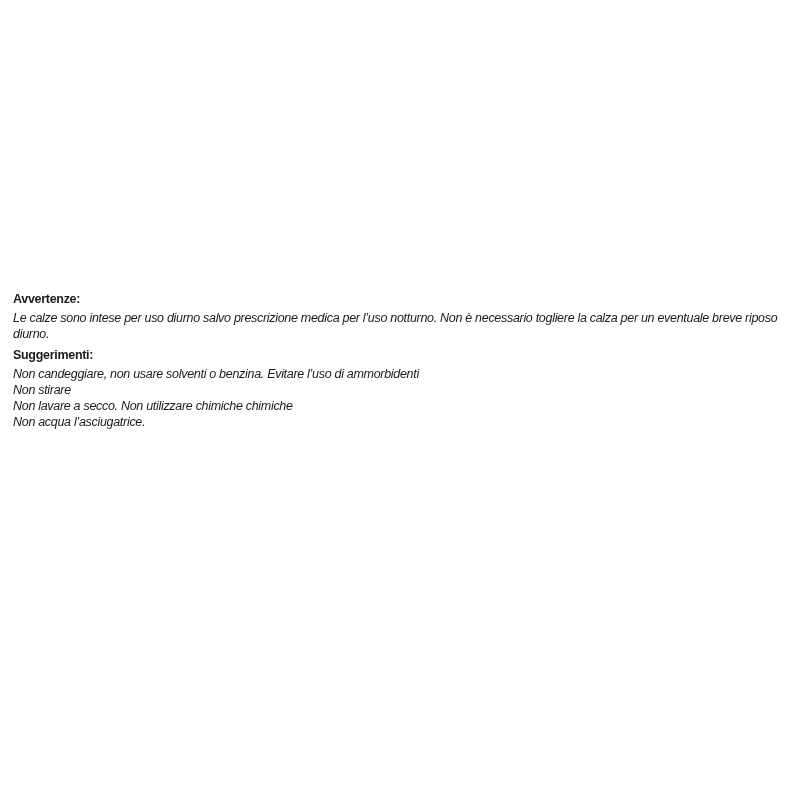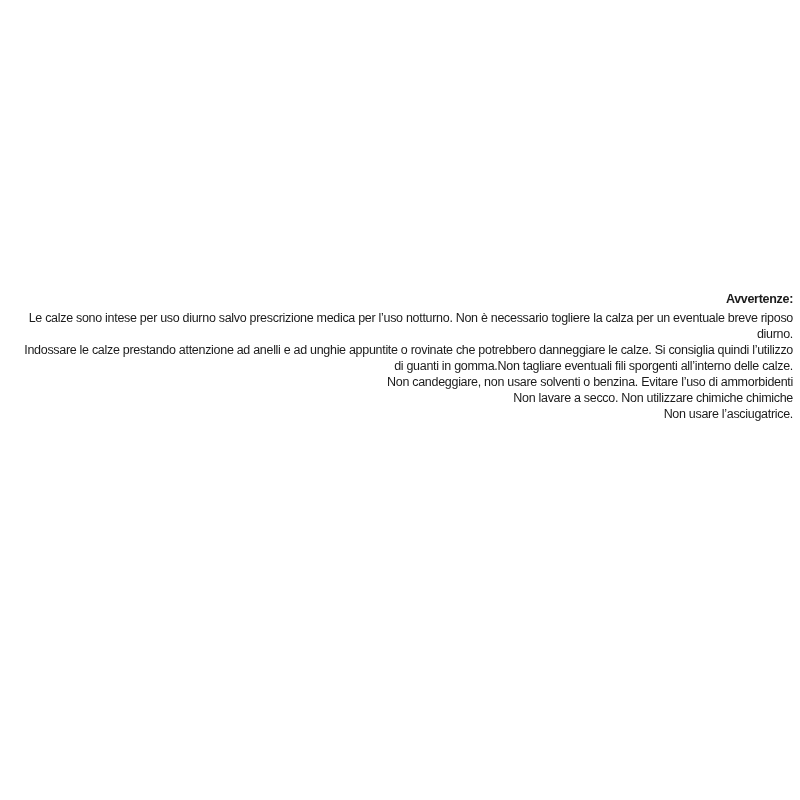--- a/index.html
+++ b/index.html
@@ -21,51 +21,53 @@
     }
     .content {
       position: absolute;
       top: 291px;
       left: 13px;
       width: 780px;
       color: #1b1b1b;
       font-size: 12.5px;
       line-height: 16px;
       letter-spacing: -0.3px;
-      text-align: right;
+      text-align: left;
     }
     .section-heading {
       font-weight: 700;
       font-size: 12.5px;
       line-height: 16px;
       margin: 5px 0 3px 0;
     }
     .section:first-child .section-heading {
       margin-top: 0;
     }
     .paragraph {
       margin: 0;
       font-weight: 400;
+      font-style: italic;
     }
   </style>
 </head>
 <body>
 
 <div class="page">
   <div class="content">
 
     <div class="section">
       <div class="section-heading">Avvertenze:</div>
       <p class="paragraph">Le calze sono intese per uso diurno salvo prescrizione medica per l’uso notturno. Non è necessario togliere la calza per un eventuale breve riposo diurno.</p>
     </div>
 
     <div class="section">
-      <p class="paragraph">Indossare le calze prestando attenzione ad anelli e ad unghie appuntite o rovinate che potrebbero danneggiare le calze. Si consiglia quindi l’utilizzo di guanti in gomma.Non tagliare eventuali fili sporgenti all’interno delle calze.</p>
+      <div class="section-heading">Suggerimenti:</div>
     </div>
 
     <div class="section">
       <p class="paragraph">Non candeggiare, non usare solventi o benzina. Evitare l’uso di ammorbidenti</p>
+      <p class="paragraph">Non stirare</p>
       <p class="paragraph">Non lavare a secco. Non utilizzare chimiche chimiche</p>
-      <p class="paragraph">Non usare l’asciugatrice.</p>
+      <p class="paragraph">Non acqua l’asciugatrice.</p>
     </div>
 
   </div>
 </div>
 
 </body></html>

